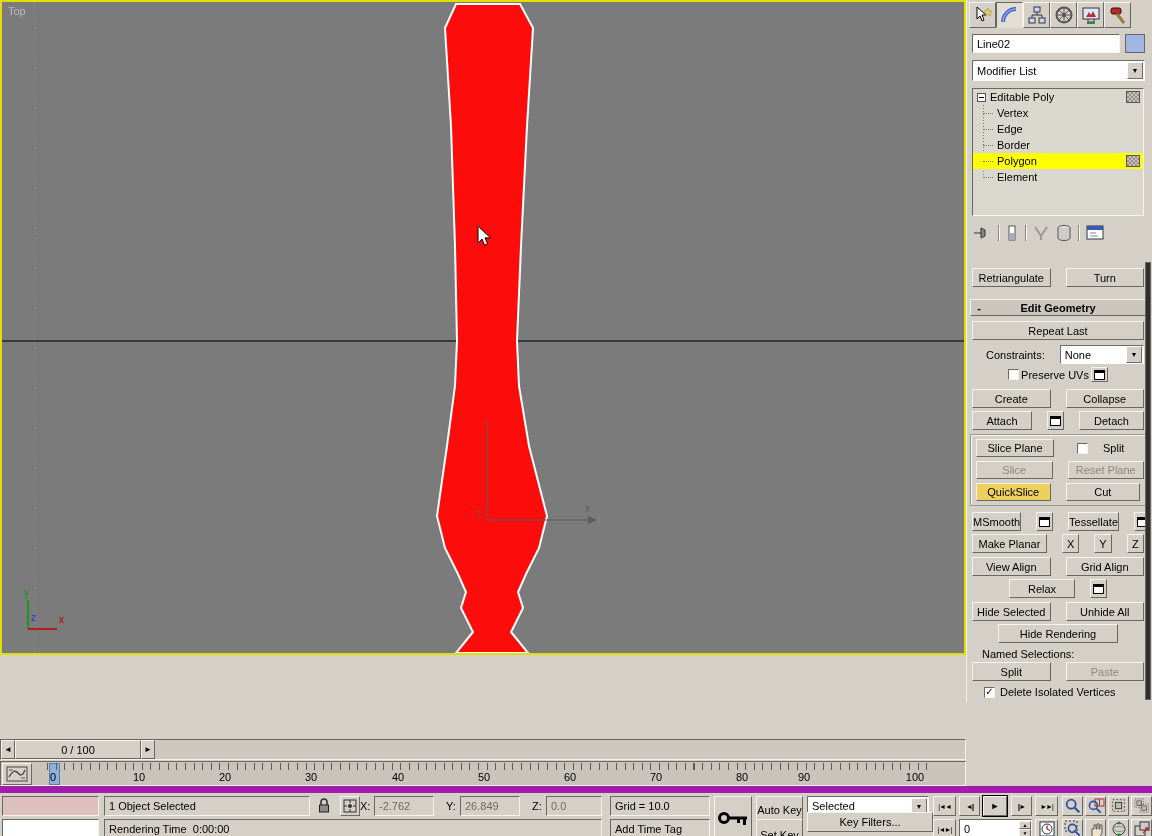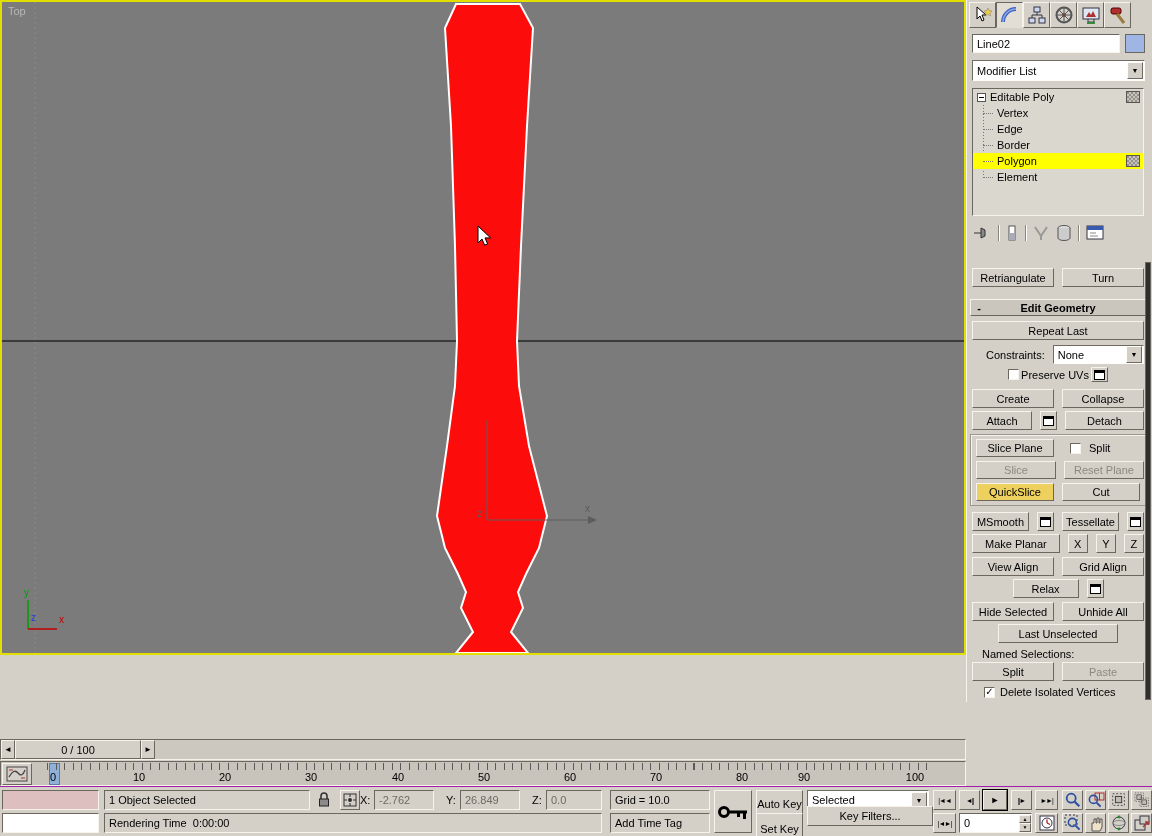--- a/index.html
+++ b/index.html
@@ -50,41 +50,41 @@
 #stackbox{position:absolute;left:5px;top:88px;width:172px;height:128px;background:#dad7ce;border:1px solid;border-color:#6a675f #f6f3ec #f6f3ec #6a675f;overflow:hidden}
 .srow{height:16px;display:flex;align-items:center;font-size:11px;padding-left:4px;position:relative}
 .srow.sel{background:#ffff00}
 .kids{background:repeating-linear-gradient(180deg,#777 0 1px,transparent 1px 3px);background-repeat:no-repeat;background-position:10px 0;background-size:1px 72px}
 .twig{width:10px;height:1px;border-top:1px dotted #777;margin:0 4px 0 6px;flex:none}
 .ebox{width:9px;height:9px;border:1px solid #555;background:#fff;margin-right:4px;position:relative;flex:none}
 .ebox::before{content:"";position:absolute;left:1px;top:3px;width:5px;height:1px;background:#000}
 .sicon{width:14px;height:12px;border:1px solid #555;background:repeating-conic-gradient(#c6c2ba 0% 25%,#96918a 0% 50%);background-size:4px 4px;margin-left:auto;margin-right:3px;flex:none}
 #stacktools{position:absolute;left:5px;top:222px;width:172px;height:22px;display:flex;align-items:center;gap:6px}
 .stsep{width:1px;height:16px;background:#8a867e;box-shadow:1px 0 0 #fff}
-.prow{position:absolute;left:5px;width:172px;display:flex;gap:8px}
+.prow{position:absolute;left:5px;width:172px;display:flex;gap:15px}
 .pbtn{height:19px;flex:1}
 .rollhead{position:absolute;left:3px;width:176px;height:17px;background:#cac6be;border:1px solid;border-color:#f6f3ec #6a675f #6a675f #f6f3ec;display:flex;align-items:center;font-weight:bold}
 .rollhead .minus{width:16px;text-align:center}
 .rollhead .minus::before{content:"-"}
 .rollhead .cap{flex:1;text-align:center;margin-right:16px}
 .grpbox{position:absolute;left:3px;width:176px;border:1px solid #9b978f;box-shadow:inset 1px 1px 0 #f6f3ec}
 .lbl{display:flex;align-items:center}
 #panel-scroll{position:absolute;right:1px;top:262px;width:6px;height:438px;background:#2e2e2e;border:1px solid #6a675f}
 
 #timeslider{position:absolute;left:0;top:739px;width:966px;height:21px;background:#ccc8c0;border:1px solid;border-color:#6a675f #f6f3ec #f6f3ec #6a675f;display:flex;align-items:center}
 .ts-arrow{width:14px;height:19px;font-size:8px}
 #ts-btn{width:126px;height:19px}
 
 #trackbar{position:absolute;left:0;top:761px;width:966px;height:25px;background:#c8c4bc;border:1px solid;border-color:#6a675f #f6f3ec #f6f3ec #6a675f}
 #tb-curvebtn{position:absolute;left:1px;top:1px;width:30px;height:22px}
 #tb-marker{position:absolute;left:48px;top:1px;width:11px;height:22px;background:#8fb0d8;border:1px solid #5a7aa8}
 #tb-ticks{position:absolute;left:46px;top:1px;width:880px;height:7px;background:repeating-linear-gradient(90deg,#5a5a5a 0 1px,transparent 1px 8.62px)}
 .tick-label{position:absolute;top:9px;width:26px;text-align:center;font-size:11px}
 
-#statusbar{position:absolute;left:0;top:786px;width:1152px;height:50px;background:#d4d0c8;border-top:1px solid #a21caf}
+#statusbar{position:absolute;left:0;top:786px;width:1152px;height:50px;background:#d4d0c8;border-top:7px solid #a21caf}
 .sfield{position:absolute;height:20px;display:flex;align-items:center;padding:0 4px;font-size:11px}
 .gray-val{color:#6e6a64}
 .sb-btn{position:absolute;font-size:11px}
 .pb{font-size:7px;letter-spacing:-1px}
 .spin{display:flex;flex-direction:column;width:12px;height:17px;margin-left:auto}
 .spin span{flex:1;display:flex;align-items:center;justify-content:center;font-size:5px;background:#d4d0c8;border:1px solid;border-color:#f6f3ec #6a675f #6a675f #f6f3ec}
 </style>
 </head>
 <body>
 
@@ -586,21 +586,21 @@
     <div class="prow" style="top:602px">
       <div class="btn pbtn">
           <span>Hide Selected</span>
         </div>
       <div class="btn pbtn">
           <span>Unhide All</span>
         </div>
     </div>
     <div class="prow" style="top:624px;justify-content:center">
       <div class="btn" style="width:120px;height:19px">
-          <span>Last Unselected</span>
+          <span>Hide Rendering</span>
         </div>
     </div>
     <div class="prow" style="top:648px">
       <span class="lbl" style="margin-left:10px">Named Selections:</span>
     </div>
     <div class="prow" style="top:662px">
       <div class="btn pbtn">
           <span>Split</span>
         </div>
       <div class="btn pbtn dis">

